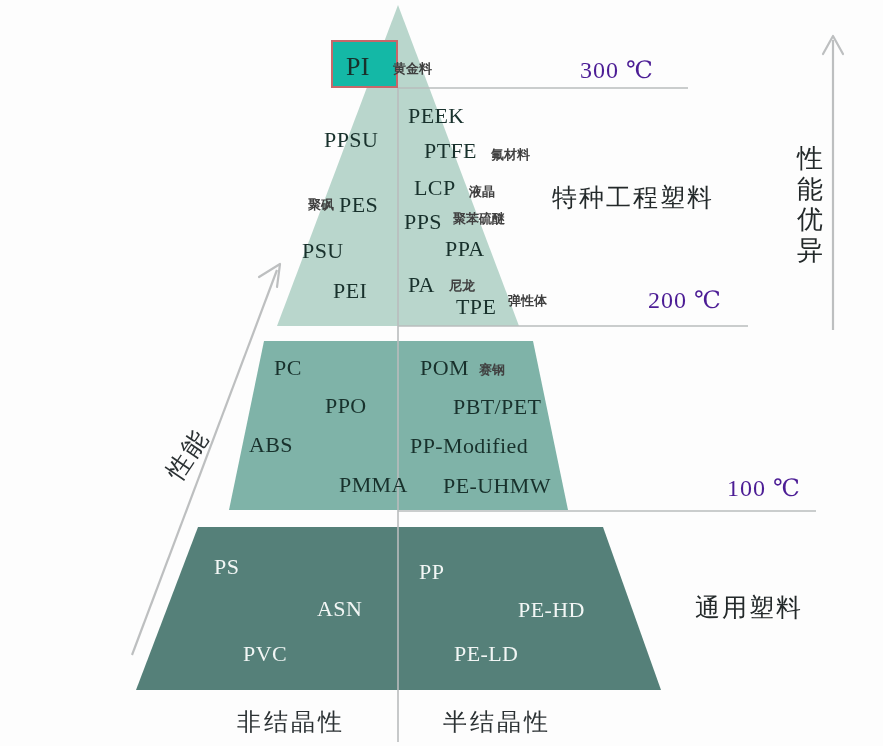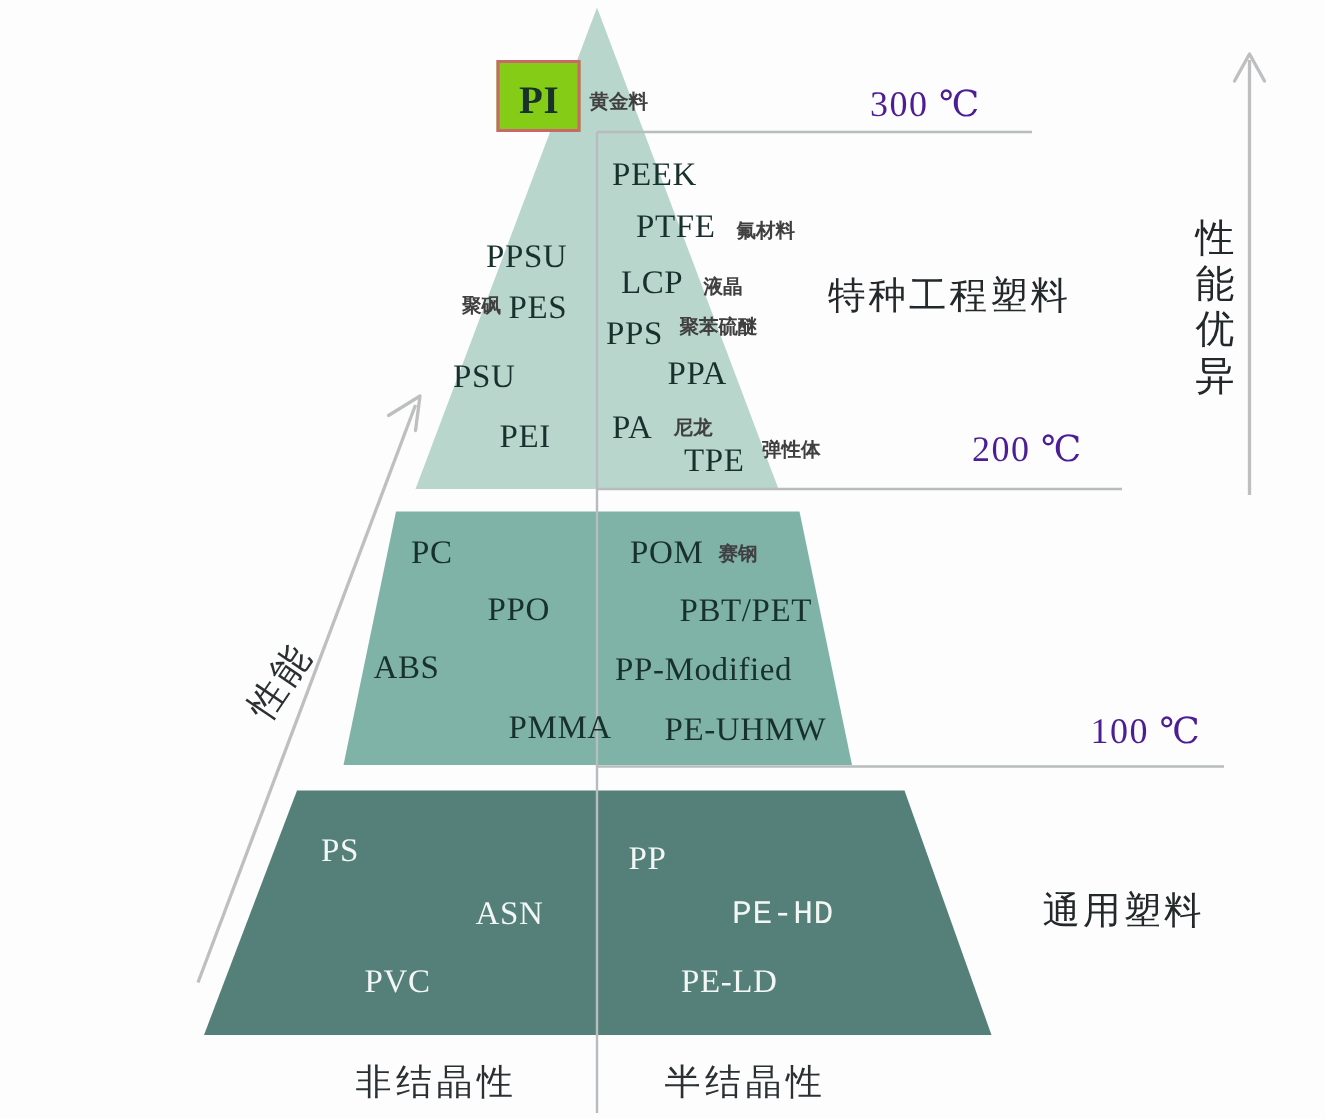--- a/index.html
+++ b/index.html
@@ -84,26 +84,25 @@
     color: #2b3133;
     letter-spacing: 2px;
     transform-origin: left top;
     transform: rotate(-56deg);
   }
   
   #pi-box {
     position: absolute;
     left: 331px;
     top: 40px;
-    width: 56px;
+    width: 67px;
     height: 48px;
     border: 2.5px solid #c9676a;
-    background: #84cc16;
+    background: #14b8a6;
     box-sizing: border-box;
-    font-weight: bold;
   }
   #pi-box .mat {
     position: absolute;
     left: 13px;
     top: 10px;
     font-size: 26px;
   }
 </style>
 </head>
 <body>
@@ -135,21 +134,21 @@
       <line x1="132" y1="655" x2="277" y2="270" stroke="#bdbfc0" stroke-width="2.2"></line>
       <polyline points="259,277 280,264 277,287" fill="none" stroke="#bdbfc0" stroke-width="2.2" stroke-linecap="round" stroke-linejoin="round"></polyline>
     </g>
   </svg>
 
   <div id="pi-box">
     <span class="mat">PI</span>
   </div>
   <span class="lbl anno" style="left:393px; top:62px;">黄金料</span>
 
-  <span class="lbl mat" style="left:324px; top:160px;">PPSU</span>
+  <span class="lbl mat" style="left:324px; top:129px;">PPSU</span>
 
   <span class="lbl anno" style="left:308px; top:198px;">聚砜</span>
   <span class="lbl mat" style="left:339px; top:194px;">PES</span>
 
   <span class="lbl mat" style="left:302px; top:240px;">PSU</span>
 
   <span class="lbl mat" style="left:333px; top:280px;">PEI</span>
 
   <span class="lbl mat" style="left:408px; top:105px;">PEEK</span>
 
@@ -180,21 +179,21 @@
 
   <span class="lbl mat" style="left:453px; top:396px;">PBT/PET</span>
   <span class="lbl mat" style="left:410px; top:435px;">PP-Modified</span>
   <span class="lbl mat" style="left:443px; top:475px;">PE-UHMW</span>
 
   <span class="lbl mat light" style="left:214px; top:556px;">PS</span>
   <span class="lbl mat light" style="left:317px; top:598px;">ASN</span>
   <span class="lbl mat light" style="left:243px; top:643px;">PVC</span>
 
   <span class="lbl mat light" style="left:419px; top:561px;">PP</span>
-  <span class="lbl mat light" style="left:488px; top:599px;font-family:Liberation Mono, monospace;">PE-HD</span>
+  <span class="lbl mat light" style="left:518px; top:599px;">PE-HD</span>
   <span class="lbl mat light" style="left:454px; top:643px;">PE-LD</span>
 
   <span class="lbl cat" style="left:552px; top:185px;">特种工程塑料</span>
   <span class="lbl cat" style="left:695px; top:595px;">通用塑料</span>
 
   <span class="lbl temp" style="left:580px; top:58px;">300 ℃</span>
   <span class="lbl temp" style="left:648px; top:288px;">200 ℃</span>
   <span class="lbl temp" style="left:727px; top:476px;">100 ℃</span>
 
   <span class="lbl cryst" style="left:237px; top:710px;">非结晶性</span>

